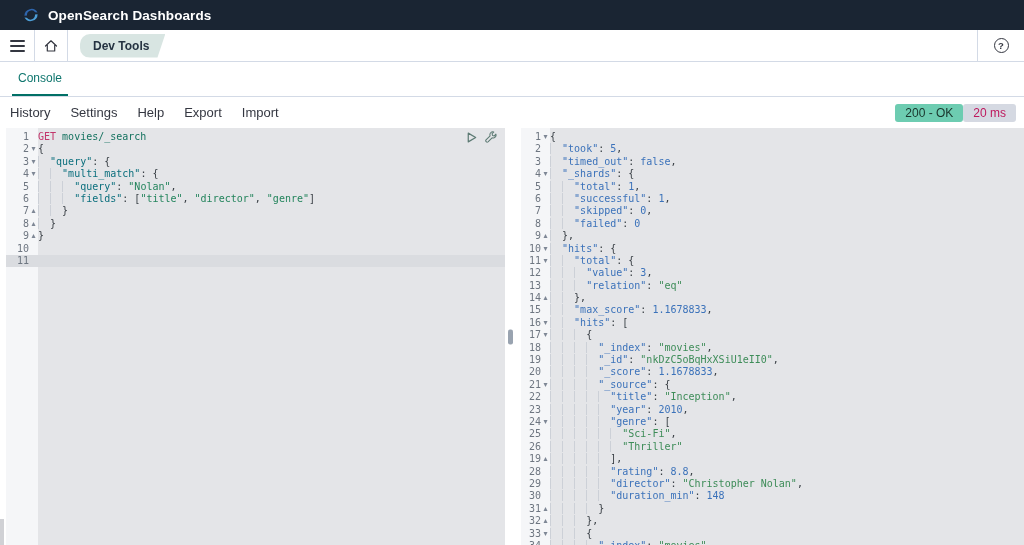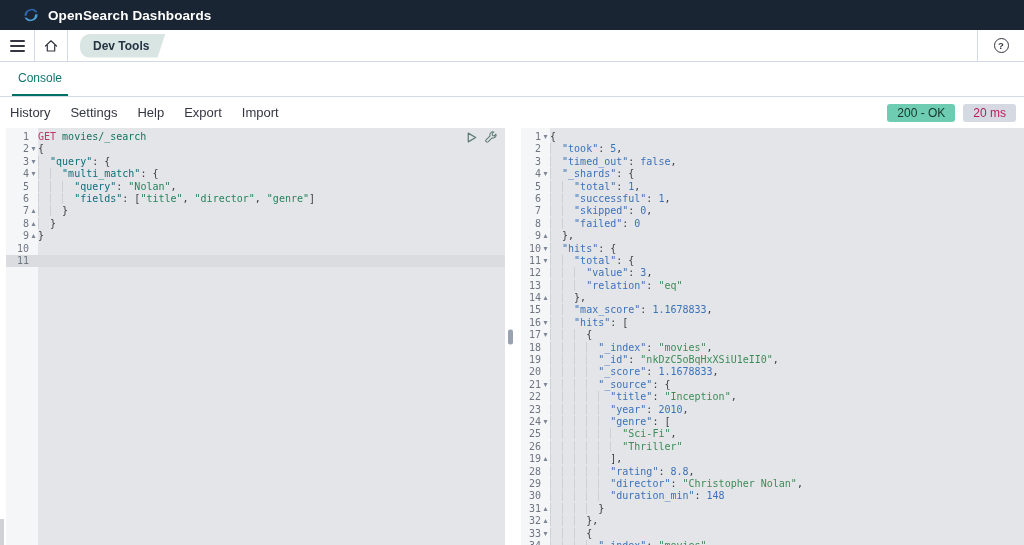--- a/index.html
+++ b/index.html
@@ -34,21 +34,21 @@
   
   .tab-bar { position:absolute; left:0; top:62px; width:1024px; height:35px;
     background:#fff; border-bottom:1px solid #d3dae6; display:flex; align-items:stretch; }
   .tab { margin-left:12px; padding:0 6px; display:flex; align-items:center;
     color:#0f766e; font-size:12px; font-weight:400; border-bottom:2px solid #017066; cursor:pointer; }
 
   
   .console-toolbar { position:absolute; left:0; top:97px; width:1024px; height:31px;
     background:#fff; display:flex; align-items:center; padding:0 8px 0 10px; }
   .tb-link { font-size:13px; color:#343741; margin-right:20px; cursor:pointer; }
-  .tb-right { margin-left:auto; display:flex; gap:8px; align-items:flex-start;border-radius:8px; }
+  .tb-right { margin-left:auto; display:flex; align-items:flex-start;border-radius:8px; }
   .badge { font-size:12px; line-height:18px; padding:0 10px; border-radius:3px; white-space:nowrap; }
   .badge-ok { background:#6dccb1; color:#19342b; }
   .badge-ms { background:#d5d9e2; color:#be185d; }
 
   
   .editors { position:absolute; left:0; top:128px; width:1024px; height:417px; display:flex; }
   .ed { position:relative; overflow:hidden; background:#e4e5e8;
         font-family:"DejaVu Sans Mono", monospace; font-size:10px; line-height:12.4px;
         padding-top:3px; }
   .ed-left  { width:505px; border-left:6px solid #fff; }

